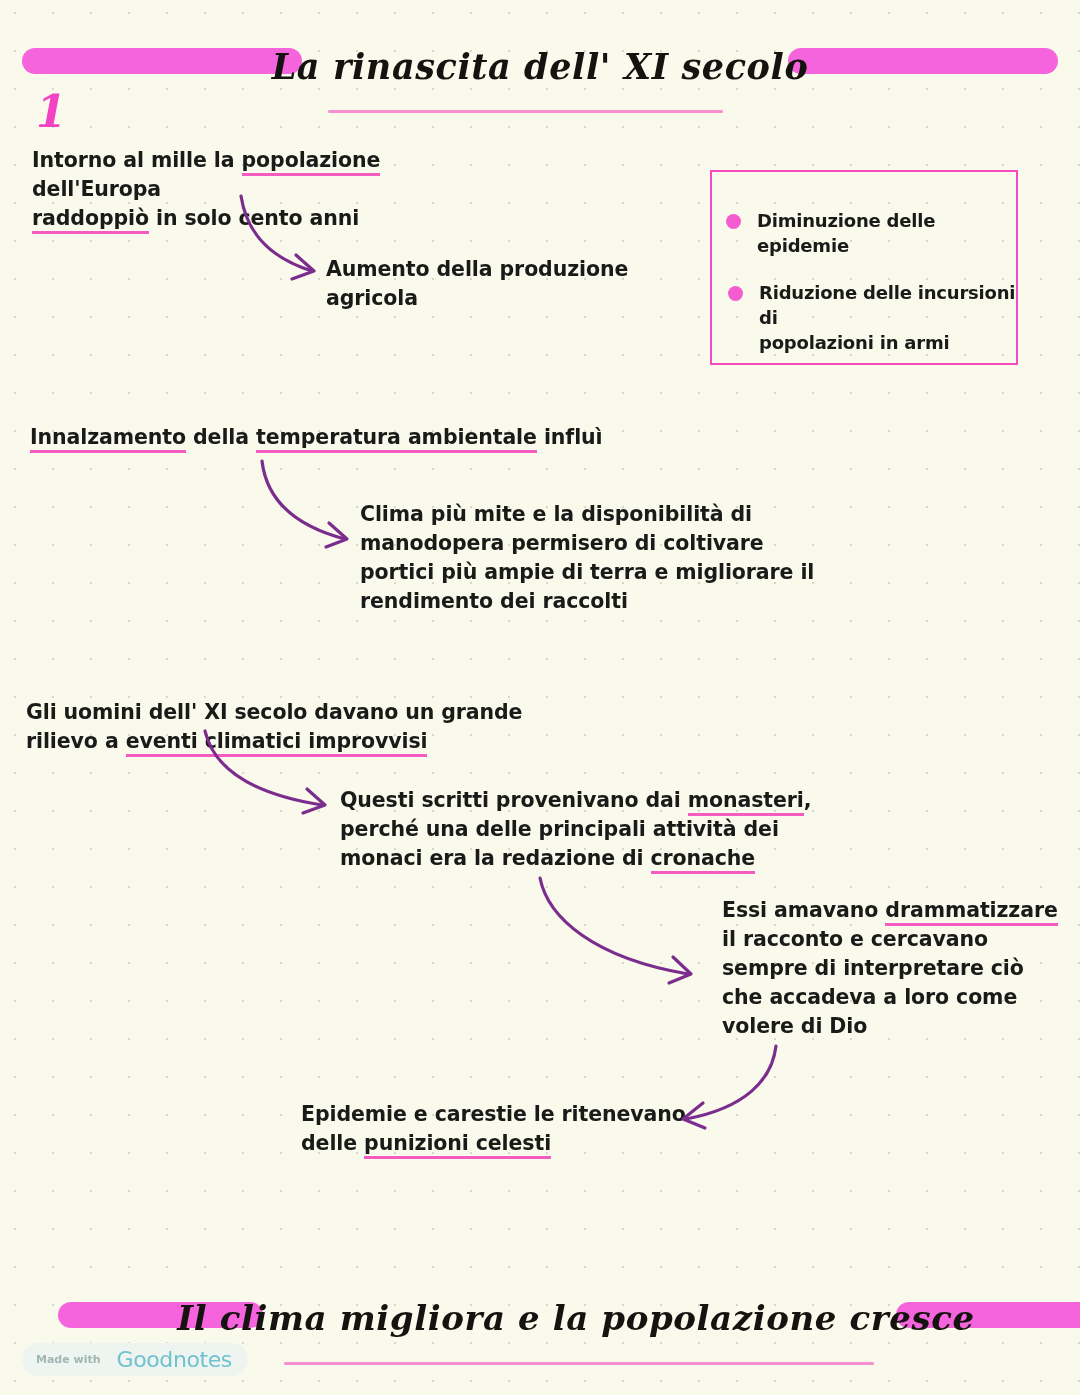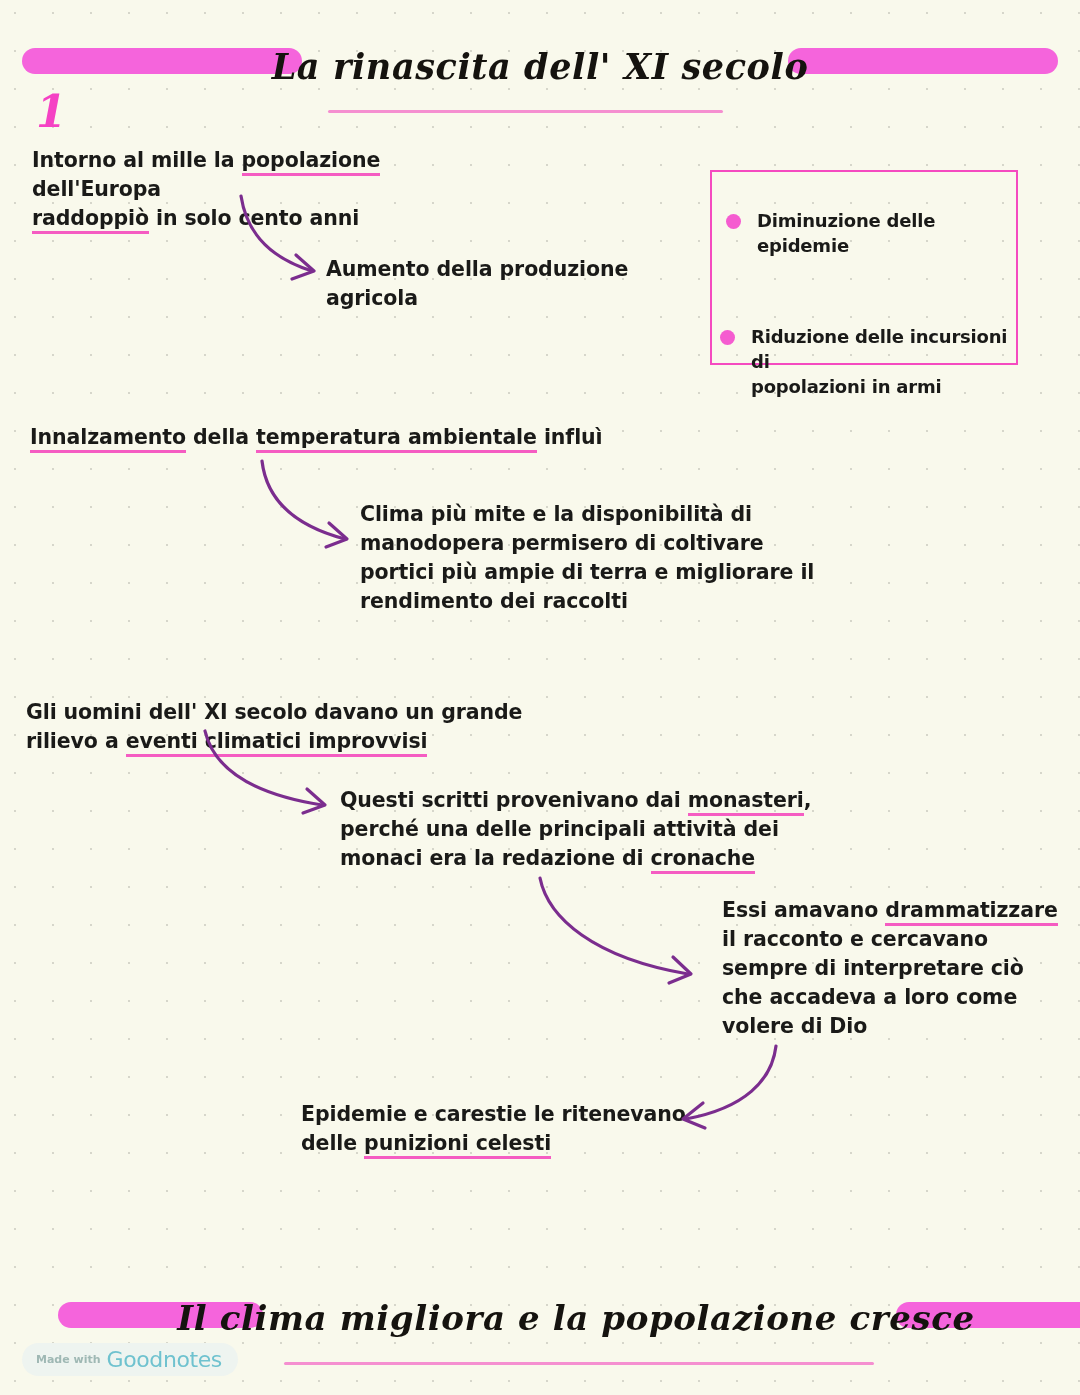--- a/index.html
+++ b/index.html
@@ -128,41 +128,41 @@
   .bullet-text {
     font-family: "DejaVu Sans", sans-serif;
     font-weight: bold;
     font-size: 18px;
     line-height: 25px;
     color: #1a1a18;
     letter-spacing: -0.2px;
     white-space: pre-line;
   }
   #bullet-0 { left: 14px; top: 36px; width: 280px; }
-  #bullet-1 { left: 8px;  top: 108px; width: 294px; margin-top: 44px; }
+  #bullet-1 { left: 16px;  top: 108px; width: 294px; }
 
   
   #arrow-layer {
     position: absolute;
     left: 0; top: 0;
     width: 1080px;
     height: 1395px;
     pointer-events: none;
   }
 
   
   #goodnotes {
     position: absolute;
     left: 22px;
     top: 1343px;
     height: 33px;
     padding: 0 16px 0 14px;
     display: flex;
     align-items: center;
-    gap: 6px;
+    gap: 16px;
     border-radius: 17px;
     background: #eef4f0;
   }
   #goodnotes .gmade {
     font-family: "DejaVu Sans", sans-serif;
     font-size: 11px;
     font-weight: bold;
     color: #9fb8b4;
   }
   #goodnotes .gname {

